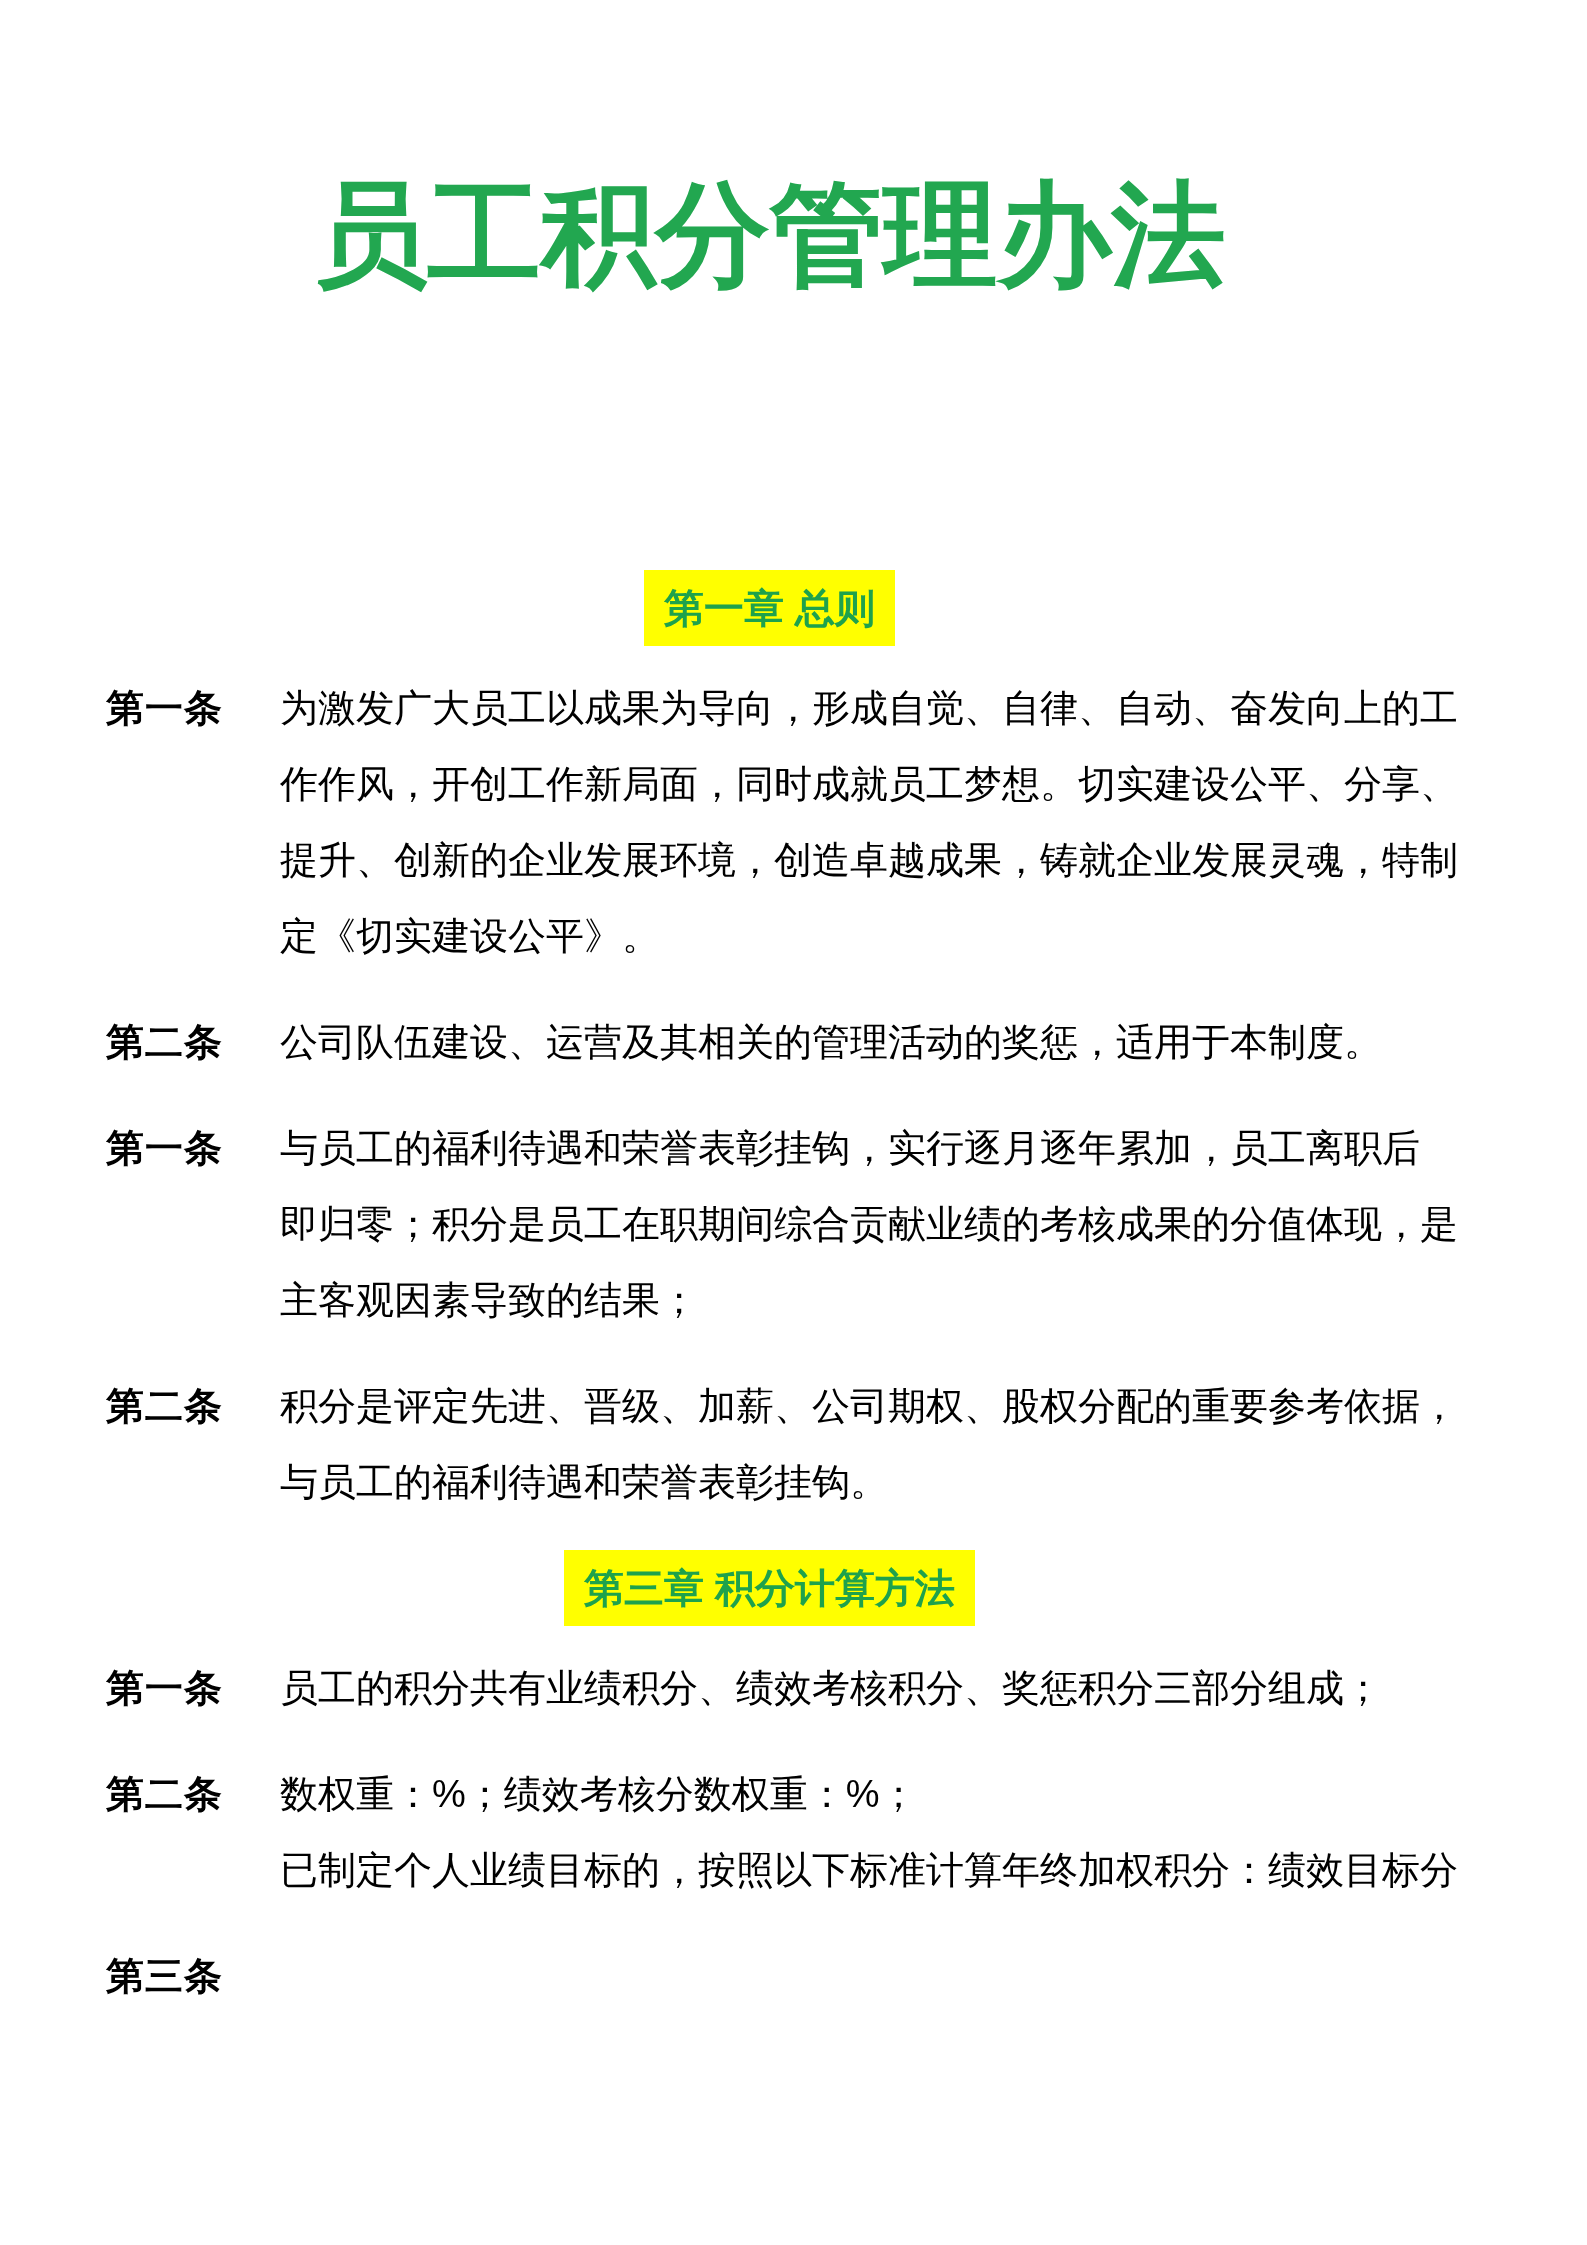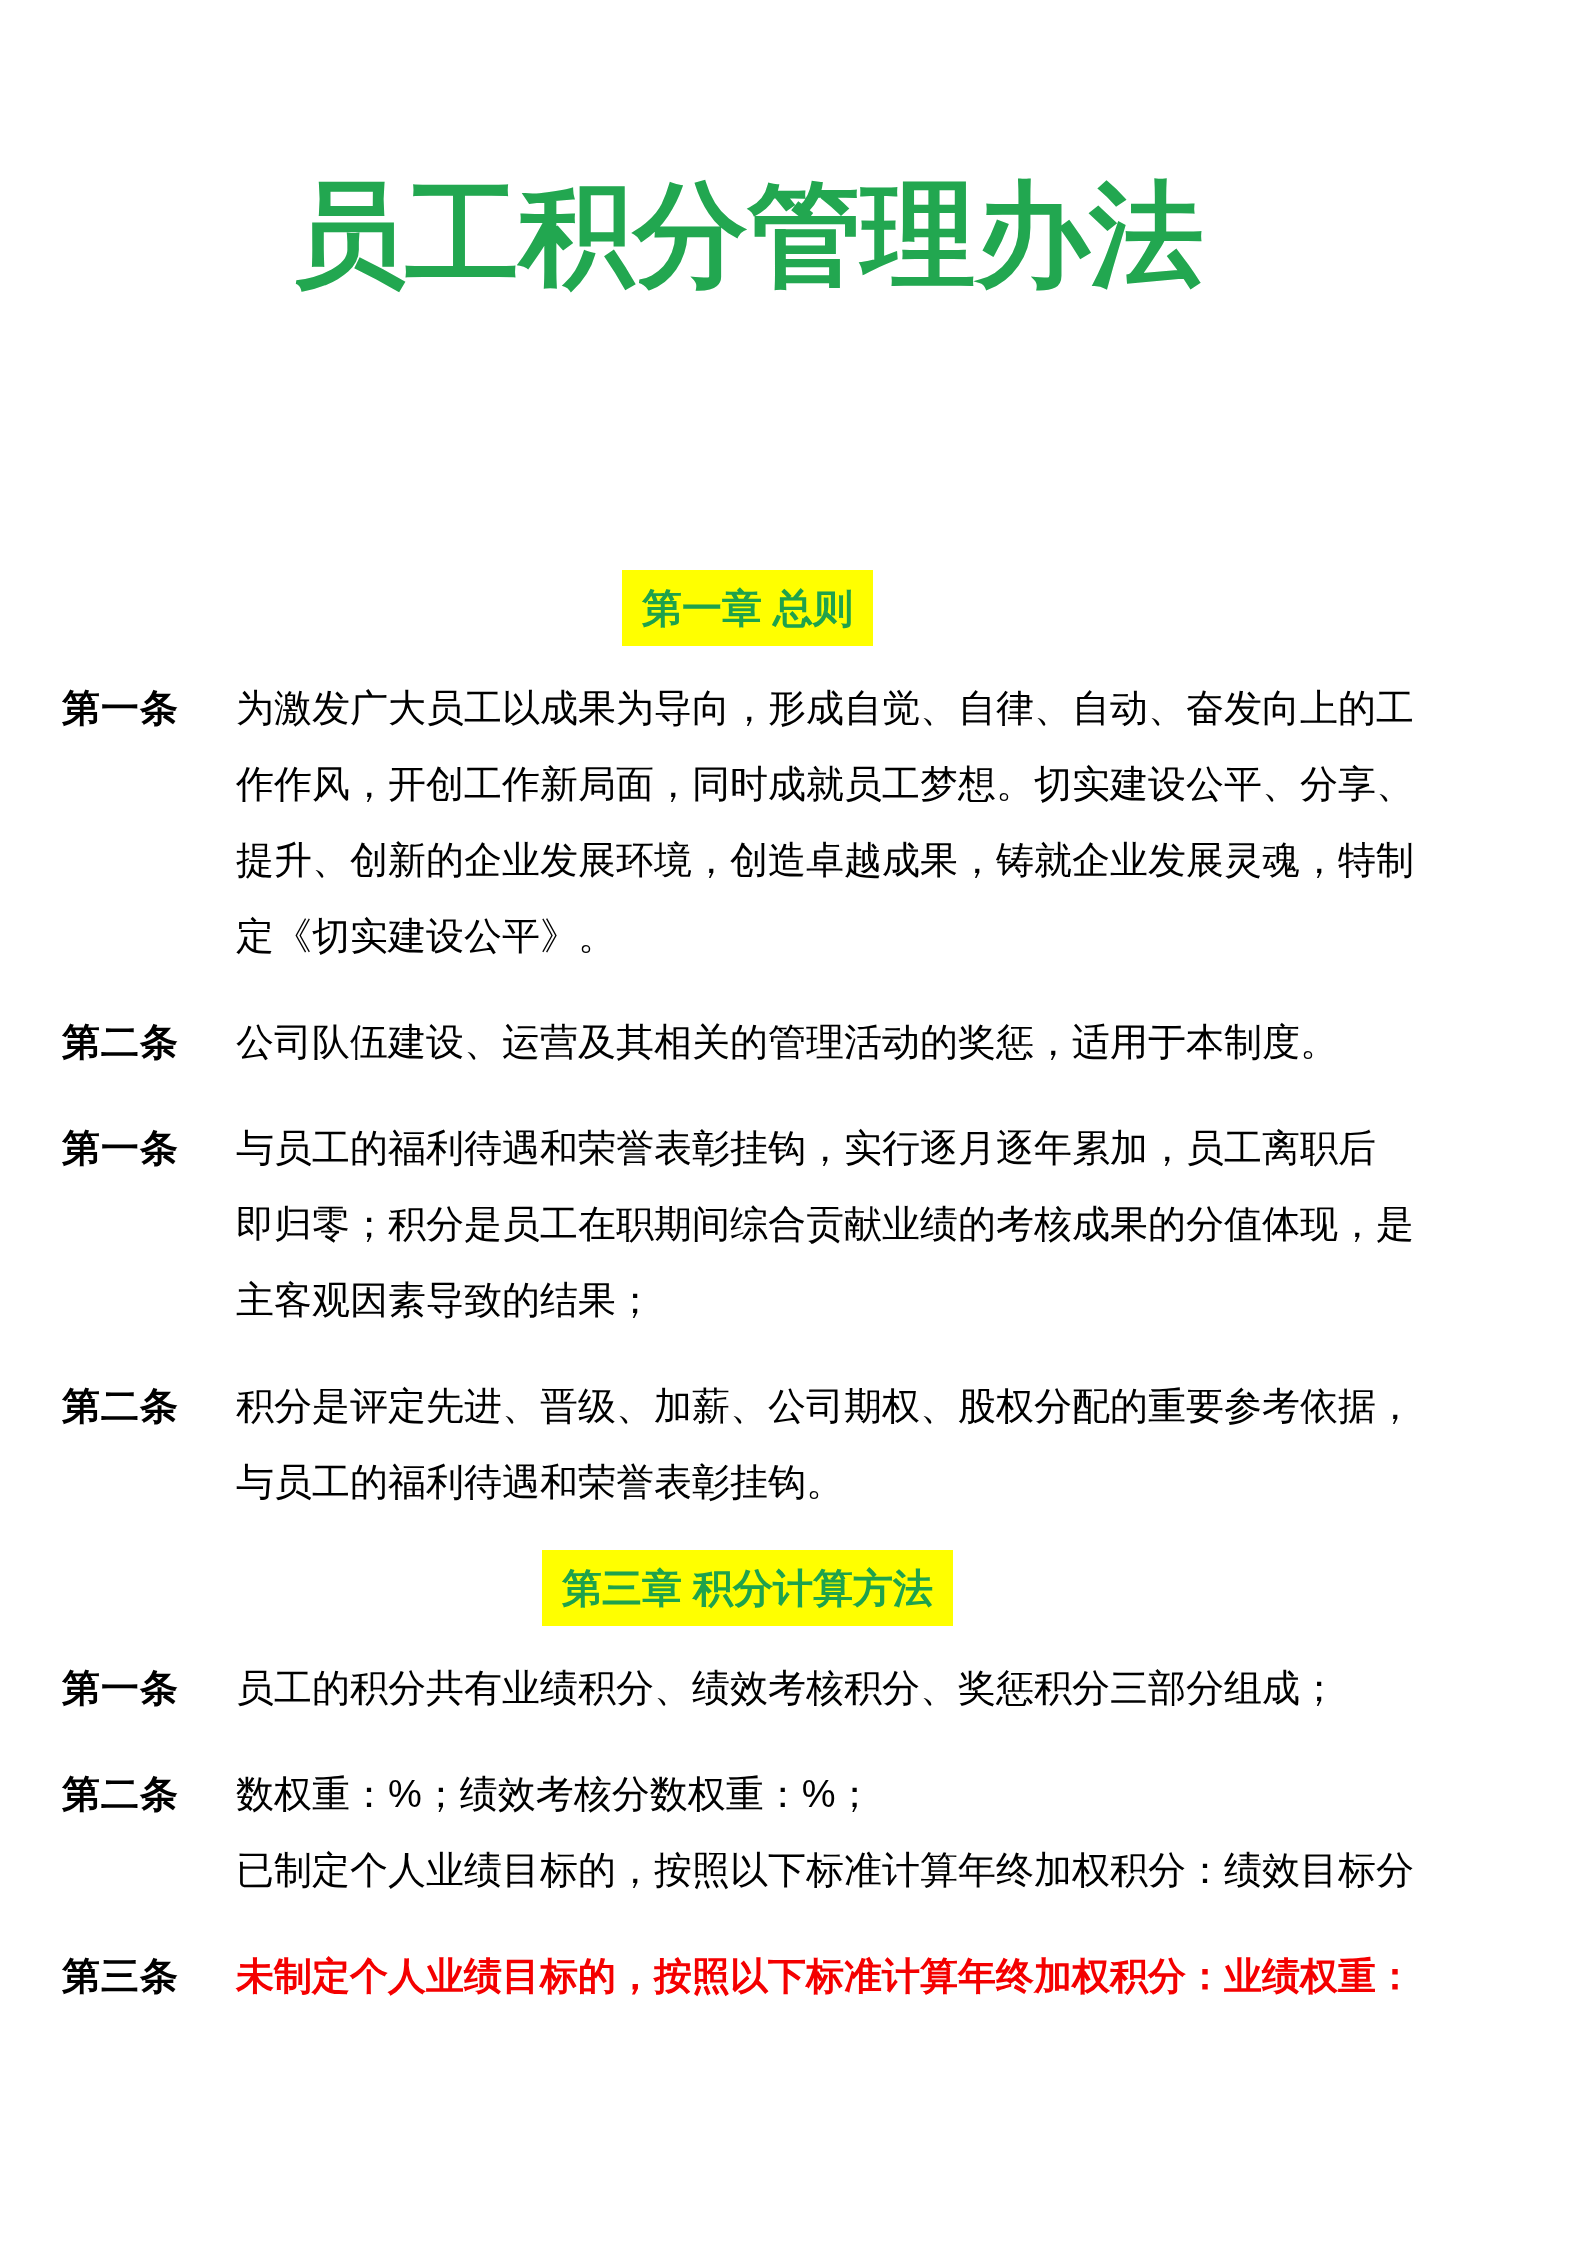--- a/index.html
+++ b/index.html
@@ -9,21 +9,21 @@
     height: 2245px;
     margin: 0;
     background: #ffffff;
     font-family: "Liberation Sans", "DejaVu Sans", sans-serif;
     color: #000000;
     overflow: hidden;
   }
   .page {
     width: 100%;
     height: 100%;
-    padding: 160px 95px 0 62px;
+    padding: 160px 95px 0 106px;
   }
   .doc-title {
     text-align: center;
     font-size: 114px;
     line-height: 150px;
     font-weight: bold;
     color: #22a750;
     white-space: nowrap;
     margin-bottom: 260px;
     margin-left: -59px; 
@@ -123,19 +123,16 @@
     </div>
     <div class="clause">
       <span class="clause-label">第二条</span>
       <div class="clause-body">
         <div class="clause-line">数权重：%；绩效考核分数权重：%；</div>
         <div class="clause-line">已制定个人业绩目标的，按照以下标准计算年终加权积分：绩效目标分</div>
       </div>
     </div>
     <div class="clause red">
       <span class="clause-label">第三条</span>
-      <div class="clause-body">
-        <div class="clause-line">未制定个人业绩目标的，按照以下标准计算年终加权积分：业绩权重：</div>
-      </div>
     </div>
   </div>
 
 </div>
 
 </body></html>

